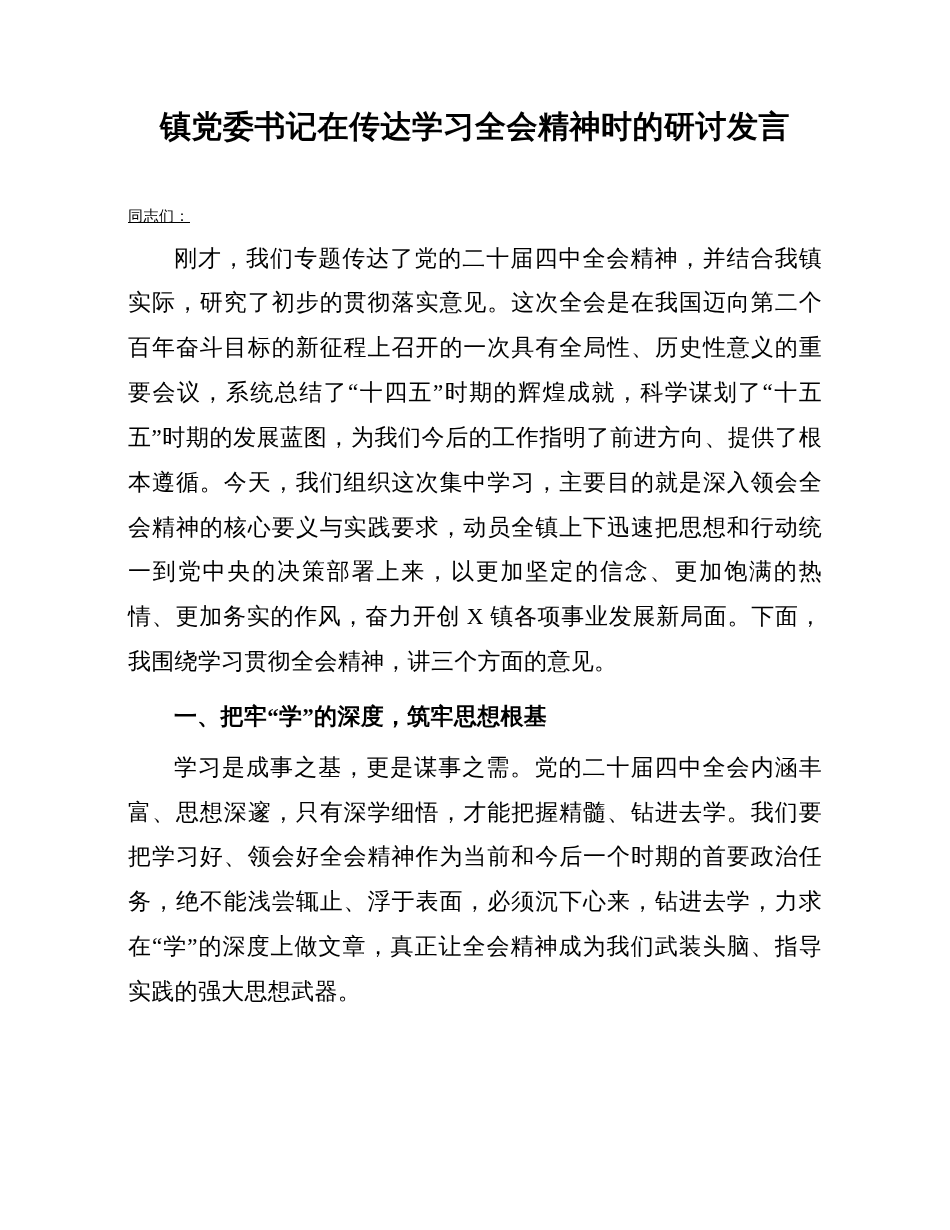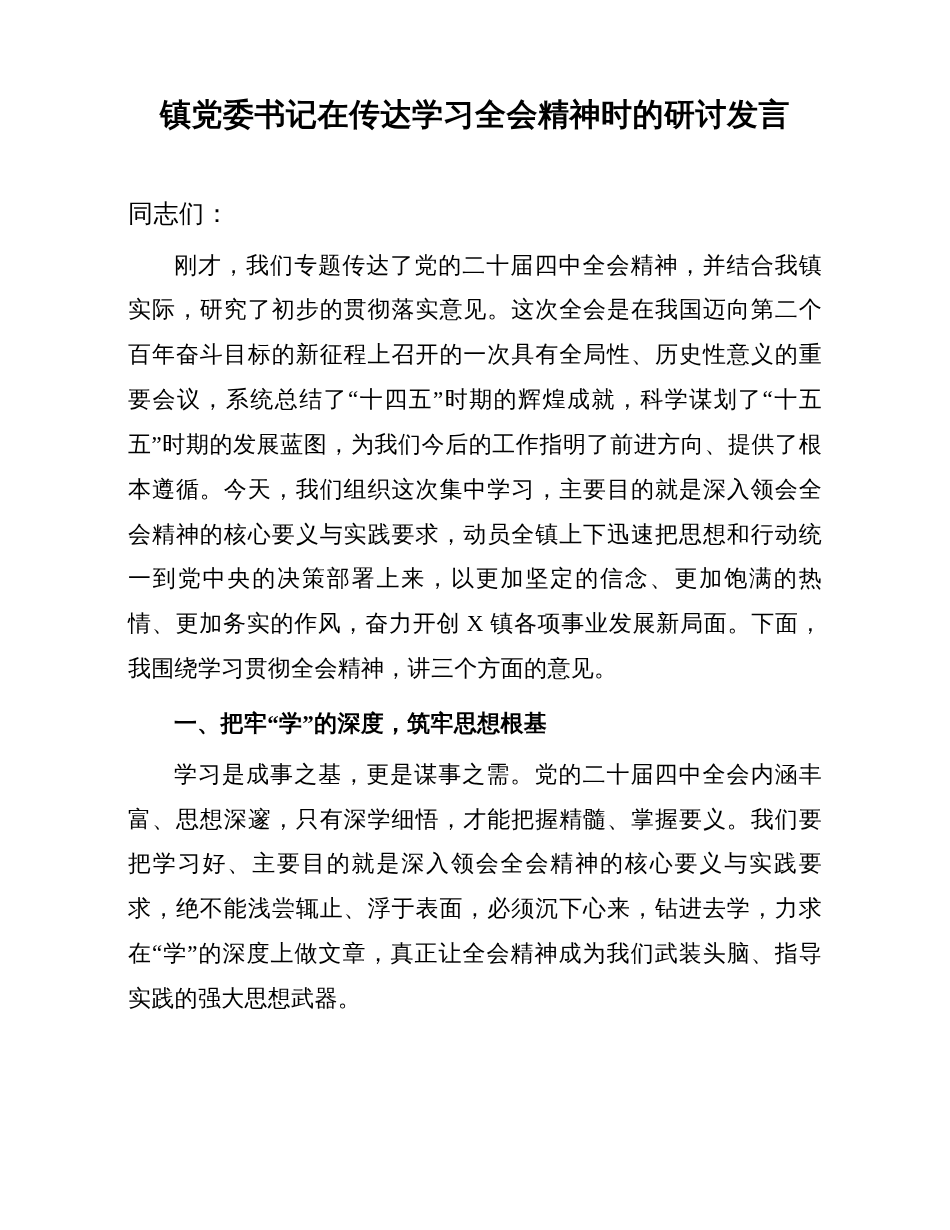--- a/index.html
+++ b/index.html
@@ -21,28 +21,29 @@
     padding: 92px 128px 40px 128px;
     background: #ffffff;
   }
   .doc-title {
     font-family: "DejaVu Sans", "Liberation Sans", sans-serif;
     font-weight: bold;
     font-size: 31px;
     line-height: 1.42;
     text-align: center;
     letter-spacing: 0.5px;
-    margin: 0 0 54px 0;
+    margin: 12px 0 54px 0;
     padding: 0 6px;
   }
   .salutation {
-    font-size: 25px;
+    font-size: 15px;
     line-height: 1.9;
     margin: 0 0 6px 0;
     letter-spacing: 0.5px;
+    text-decoration: underline;
   }
   .para {
     font-size: 23px;
     line-height: 1.95;
     text-align: justify;
     text-justify: inter-ideograph;
     text-indent: 2em;
     margin: 0 0 6px 0;
     letter-spacing: 0.3px;
     font-family: Liberation Serif, serif;
@@ -63,15 +64,15 @@
 <div class="page">
 
   <h1 class="doc-title">镇党委书记在传达学习全会精神时的研讨发言</h1>
 
   <p class="salutation">同志们：</p>
 
   <p class="para">刚才，我们专题传达了党的二十届四中全会精神，并结合我镇实际，研究了初步的贯彻落实意见。这次全会是在我国迈向第二个百年奋斗目标的新征程上召开的一次具有全局性、历史性意义的重要会议，系统总结了“十四五”时期的辉煌成就，科学谋划了“十五五”时期的发展蓝图，为我们今后的工作指明了前进方向、提供了根本遵循。今天，我们组织这次集中学习，主要目的就是深入领会全会精神的核心要义与实践要求，动员全镇上下迅速把思想和行动统一到党中央的决策部署上来，以更加坚定的信念、更加饱满的热情、更加务实的作风，奋力开创 X 镇各项事业发展新局面。下面，我围绕学习贯彻全会精神，讲三个方面的意见。</p>
 
   <p class="section-heading">一、把牢“学”的深度，筑牢思想根基</p>
 
-  <p class="para">学习是成事之基，更是谋事之需。党的二十届四中全会内涵丰富、思想深邃，只有深学细悟，才能把握精髓、掌握要义。我们要把学习好、主要目的就是深入领会全会精神的核心要义与实践要求，绝不能浅尝辄止、浮于表面，必须沉下心来，钻进去学，力求在“学”的深度上做文章，真正让全会精神成为我们武装头脑、指导实践的强大思想武器。</p>
+  <p class="para">学习是成事之基，更是谋事之需。党的二十届四中全会内涵丰富、思想深邃，只有深学细悟，才能把握精髓、钻进去学。我们要把学习好、领会好全会精神作为当前和今后一个时期的首要政治任务，绝不能浅尝辄止、浮于表面，必须沉下心来，钻进去学，力求在“学”的深度上做文章，真正让全会精神成为我们武装头脑、指导实践的强大思想武器。</p>
 
 </div>
 
 </body></html>

